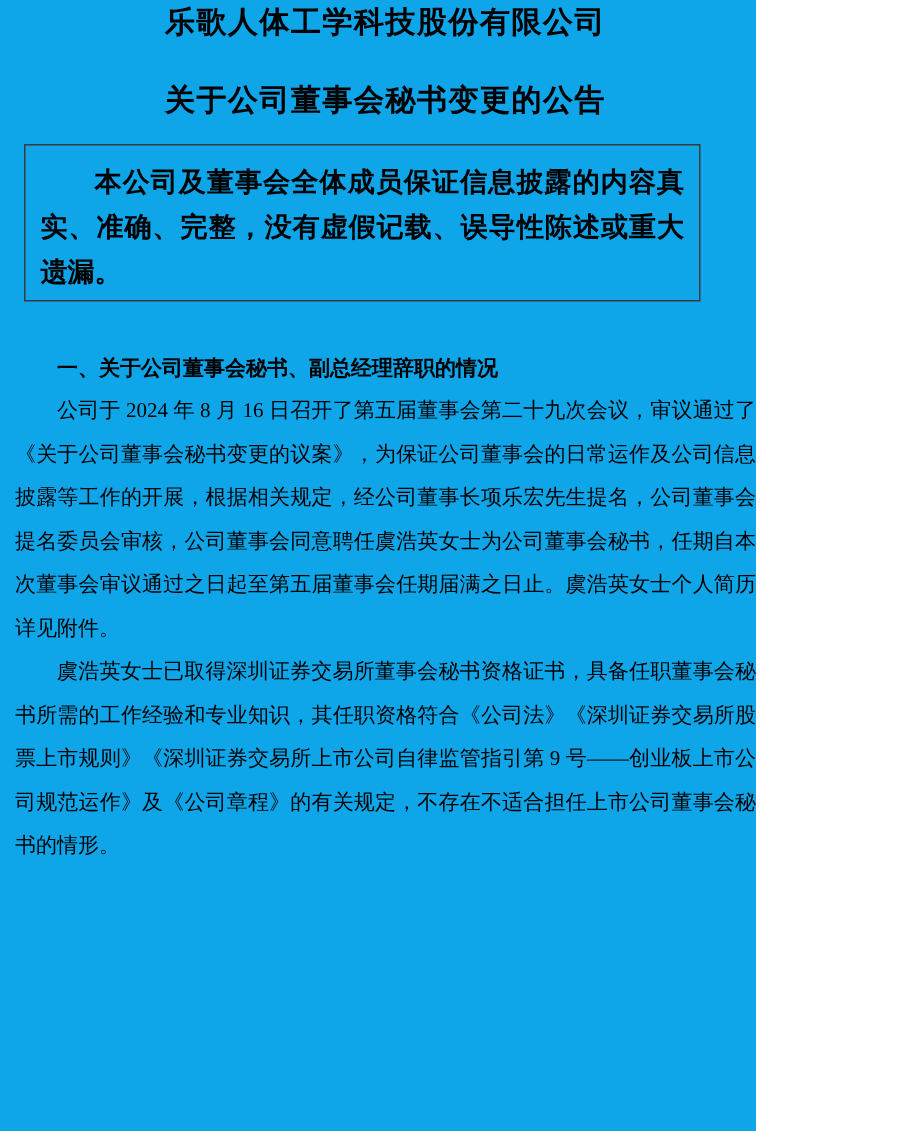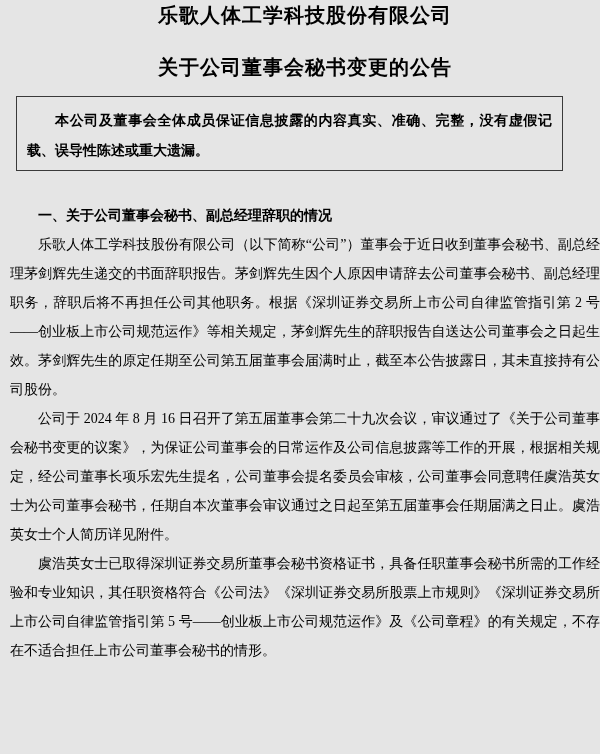--- a/index.html
+++ b/index.html
@@ -5,40 +5,40 @@
   * { margin: 0; padding: 0; box-sizing: border-box; }
   html, body { background: #ffffff; }
   body {
     width: 600px;
     height: 754px;
     overflow: hidden;
     color: #000000;
     font-family: "Liberation Serif", serif;
   }
   .page {
-    width: 600px;
+    width: 504px;
     height: 754px;
     padding: 2px 0 0 10px;
-    background: #e5e5e5;
+    background: #0ea5e9;
   }
   .doc-title {
     text-align: center;
     font-weight: bold;
     font-size: 20px;
     line-height: 26px;
     font-family: "Liberation Sans", sans-serif;
     letter-spacing: 1px;
   }
   .doc-title.second { margin-top: 26px; }
   .disclaimer-box {
     margin: 16px 37px 0 6px;
     border: 1.5px solid #3a3a3a;
     padding: 9px 10px 4px 10px;
     font-weight: bold;
-    font-size: 14px;
+    font-size: 18px;
     line-height: 30px;
     text-align: justify;
     text-indent: 2em;
   }
   .content {
     margin-top: 30px;
     font-size: 14px;
     line-height: 29px;
   }
   .section-heading {
@@ -59,23 +59,22 @@
   <div class="doc-title first">乐歌人体工学科技股份有限公司</div>
 
   <div class="doc-title second">关于公司董事会秘书变更的公告</div>
 
   <div class="disclaimer-box">本公司及董事会全体成员保证信息披露的内容真实、准确、完整，没有虚假记载、误导性陈述或重大遗漏。</div>
 
   <div class="content">
 
     <div class="section-heading">一、关于公司董事会秘书、副总经理辞职的情况</div>
 
-    <p>乐歌人体工学科技股份有限公司（以下简称“公司”）董事会于近日收到董事会秘书、副总经理茅剑辉先生递交的书面辞职报告。茅剑辉先生因个人原因申请辞去公司董事会秘书、副总经理职务，辞职后将不再担任公司其他职务。根据《深圳证券交易所上市公司自律监管指引第 2 号——创业板上市公司规范运作》等相关规定，茅剑辉先生的辞职报告自送达公司董事会之日起生效。茅剑辉先生的原定任期至公司第五届董事会届满时止，截至本公告披露日，其未直接持有公司股份。</p>
 
 
 
     <p>公司于 2024 年 8 月 16 日召开了第五届董事会第二十九次会议，审议通过了《关于公司董事会秘书变更的议案》，为保证公司董事会的日常运作及公司信息披露等工作的开展，根据相关规定，经公司董事长项乐宏先生提名，公司董事会提名委员会审核，公司董事会同意聘任虞浩英女士为公司董事会秘书，任期自本次董事会审议通过之日起至第五届董事会任期届满之日止。虞浩英女士个人简历详见附件。</p>
 
-    <p>虞浩英女士已取得深圳证券交易所董事会秘书资格证书，具备任职董事会秘书所需的工作经验和专业知识，其任职资格符合《公司法》《深圳证券交易所股票上市规则》《深圳证券交易所上市公司自律监管指引第 5 号——创业板上市公司规范运作》及《公司章程》的有关规定，不存在不适合担任上市公司董事会秘书的情形。</p>
+    <p>虞浩英女士已取得深圳证券交易所董事会秘书资格证书，具备任职董事会秘书所需的工作经验和专业知识，其任职资格符合《公司法》《深圳证券交易所股票上市规则》《深圳证券交易所上市公司自律监管指引第 9 号——创业板上市公司规范运作》及《公司章程》的有关规定，不存在不适合担任上市公司董事会秘书的情形。</p>
 
   </div>
 
 </div>
 
 </body></html>

